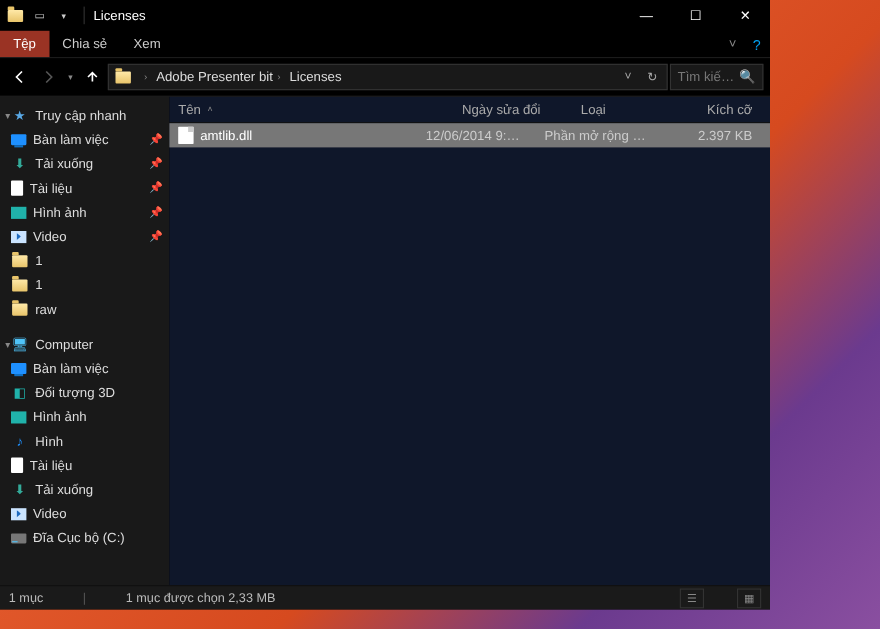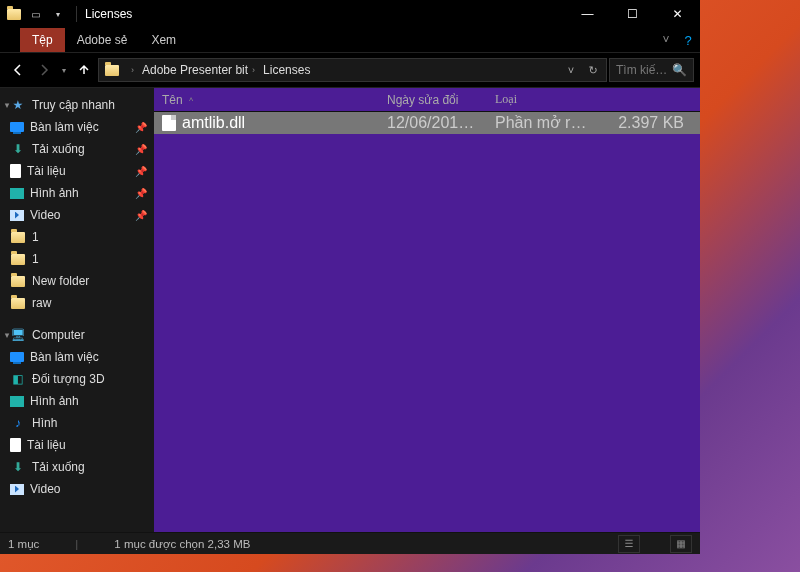--- a/index.html
+++ b/index.html
@@ -9,21 +9,21 @@
   
   .titlebar { height:28px; background:#000; display:flex; align-items:center; color:#fff; font-size:12px; }
   .titlebar .sysicons { display:flex; gap:6px; padding:0 6px; }
   .sysicon { width:16px; height:16px; display:flex; align-items:center; justify-content:center; font-size:10px; color:#ccc; }
   .fld { width:14px; height:11px; background:linear-gradient(#ffe9a8,#e8c46a); border-radius:1px; position:relative; }
   .fld::before { content:""; position:absolute; top:-3px; left:0; width:6px; height:3px; background:#e8c46a; border-radius:1px 1px 0 0; }
   .sep { width:1px; height:16px; background:#333; margin:0 4px; }
   .title-text { flex:1; padding-left:4px; }
   .winbtn { width:45px; height:28px; display:flex; align-items:center; justify-content:center; color:#fff; }
   
-  .ribbon { height:24px; background:#000; display:flex; align-items:center; color:#ccc; font-size:12px;margin-left:20px; }
+  .ribbon { height:24px; background:#000; display:flex; align-items:center; color:#ccc; font-size:12px; }
   .ribbon .tab { padding:0 12px; height:100%; display:flex; align-items:center; cursor:pointer; }
   .ribbon .tab.file { background:#9a3324; color:#fff; }
   .ribbon .spacer { flex:1; }
   .ribbon .help { width:24px; text-align:center; color:#00a1f1; font-size:13px; }
   .ribbon .chev { color:#888; width:20px; text-align:center; }
   .rule { height:1px; background:#222; }
   
   .navbar { height:34px; background:#000; display:flex; align-items:center; padding:0 6px; gap:2px; }
   .navbtn { width:24px; height:24px; display:flex; align-items:center; justify-content:center; color:#888; }
   .navbtn.enabled { color:#fff; }
@@ -51,29 +51,29 @@
   .ico.doc { background:#fff; width:11px; height:14px; border-radius:1px; }
   .ico.img { background:#20b2aa; width:14px; height:11px; }
   .ico.vid { background:#cbe4ff; width:14px; height:11px; position:relative; }
   .ico.vid::before { content:""; position:absolute; inset:2px 5px; background:#1e6abf; clip-path:polygon(0 0,100% 50%,0 100%); }
   .ico.music { color:#1e90ff; }
   .ico.drive { background:#777; width:14px; height:9px; border-radius:1px; position:relative; }
   .ico.drive::after { content:""; position:absolute; bottom:1px; left:1px; width:5px; height:1px; background:#4fc3f7; }
   .ico.pc { color:#4fc3f7; }
   .ico.obj3d { color:#20b2aa; }
   
-  .details { flex:1; background:#4c1d95; display:flex; flex-direction:column; }
+  .details { flex:1; background:#0f172a; display:flex; flex-direction:column; }
   .cols { display:flex; height:24px; align-items:center; color:#aaa; font-size:12px; border-bottom:1px solid #111; }
   .col { padding:0 8px; height:100%; display:flex; align-items:center; }
   .col.name { flex:0 0 225px; }
-  .col.date { flex:0 0 108px; }
-  .col.type { flex:0 0 110px;font-family:Liberation Serif, serif; }
+  .col.date { flex:0 0 108px;margin-left:33px; }
+  .col.type { flex:0 0 110px; }
   .col.size { flex:1; justify-content:flex-end; padding-right:16px; }
   .col .sort { margin-left:6px; font-size:8px; color:#888; }
-  .row { display:flex; height:22px; align-items:center; font-size:16px; color:#ddd; }
+  .row { display:flex; height:22px; align-items:center; font-size:12px; color:#ddd; }
   .row.sel { background:#777777; color:#fff; }
   .cell { padding:0 8px; overflow:hidden; white-space:nowrap; text-overflow:ellipsis; }
   .cell.name { flex:0 0 225px; display:flex; align-items:center; gap:6px; }
   .cell.date { flex:0 0 108px; color:#ccc; }
   .cell.type { flex:0 0 110px; color:#ccc; }
   .cell.size { flex:1; text-align:right; padding-right:16px; color:#ccc; }
   .fileico { width:14px; height:16px; background:#fff; border-radius:1px; position:relative; }
   .fileico::before { content:""; position:absolute; right:0; top:0; width:5px; height:5px; background:#ccc; }
   
   .statusbar { height:22px; background:#1a1a1a; color:#bbb; font-size:11.5px; display:flex; align-items:center; padding:0 8px; border-top:1px solid #111;gap:28px; }
@@ -99,21 +99,21 @@
     </div>
     <div class="sep"></div>
     <div class="title-text">Licenses</div>
     <div class="winbtn">—</div>
     <div class="winbtn">☐</div>
     <div class="winbtn close">✕</div>
   </div>
 
   <div class="ribbon">
     <div class="tab file">Tệp</div>
-    <div class="tab">Adobe sẻ</div>
+    <div class="tab">Chia sẻ</div>
     <div class="tab">Xem</div>
     <div class="spacer"></div>
     <div class="chev">˅</div>
     <div class="help">?</div>
   </div>
   <div class="rule"></div>
 
   <div class="navbar">
     <div class="navbtn enabled">
         <svg width="14" height="14" viewBox="0 0 14 14">
@@ -197,26 +197,20 @@
           <div class="navitem child">
             <span class="ico">
               <span class="fld"></span>
             </span>
             <span>1</span>
           </div>
           <div class="navitem child">
             <span class="ico">
               <span class="fld"></span>
             </span>
-            <span>New folder</span>
-          </div>
-          <div class="navitem child">
-            <span class="ico">
-              <span class="fld"></span>
-            </span>
             <span>raw</span>
           </div>
         </div>
       <div class="navsep"></div>
       <div class="navitem">
         <span class="exp">▾</span>
         <span class="ico pc">🖥</span>
         <span>Computer</span>
       </div>
       <div id="pc-items">
@@ -241,33 +235,38 @@
             <span>Tài liệu</span>
           </div>
           <div class="navitem child">
             <span class="ico dl">⬇</span>
             <span>Tải xuống</span>
           </div>
           <div class="navitem child">
             <span class="ico vid"></span>
             <span>Video</span>
           </div>
+          <div class="navitem child">
+            <span class="ico drive"></span>
+            <span>Đĩa Cục bộ (C:)</span>
+          </div>
         </div>
       <div class="navsep"></div>
 
     </div>
 
     <div class="details">
       <div class="cols">
         <div class="col name">
             <span>Tên</span>
             <span class="sort">˄</span>
           </div>
         <div class="col date">Ngày sửa đổi</div>
         <div class="col type">Loại</div>
+        <div class="col size">Kích cỡ</div>
       </div>
       <div id="file-rows">
           <div class="row sel">
             <div class="cell name">
               <span class="fileico"></span>
               <span>amtlib.dll</span>
             </div>
             <div class="cell date">12/06/2014 9:09 SA</div>
             <div class="cell type">Phần mở rộng ứn...</div>
             <div class="cell size">2.397 KB</div>

